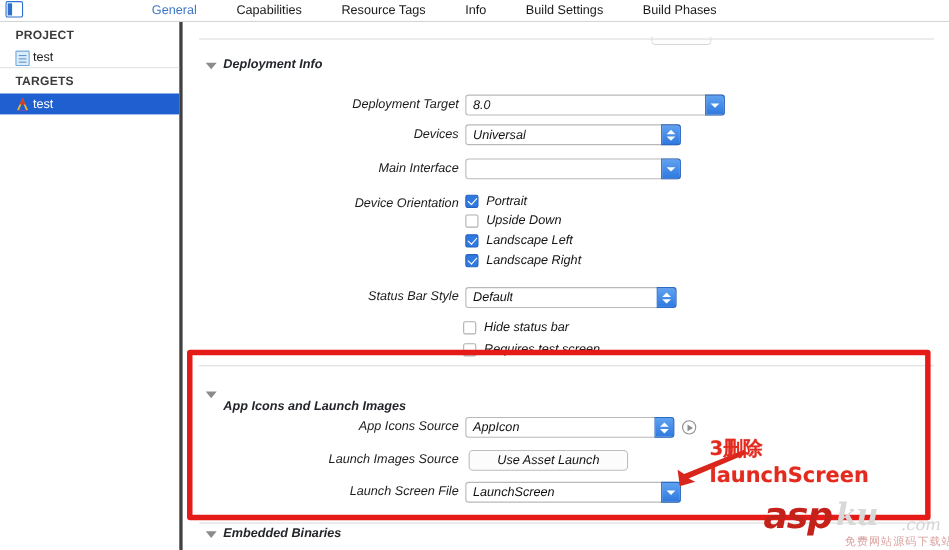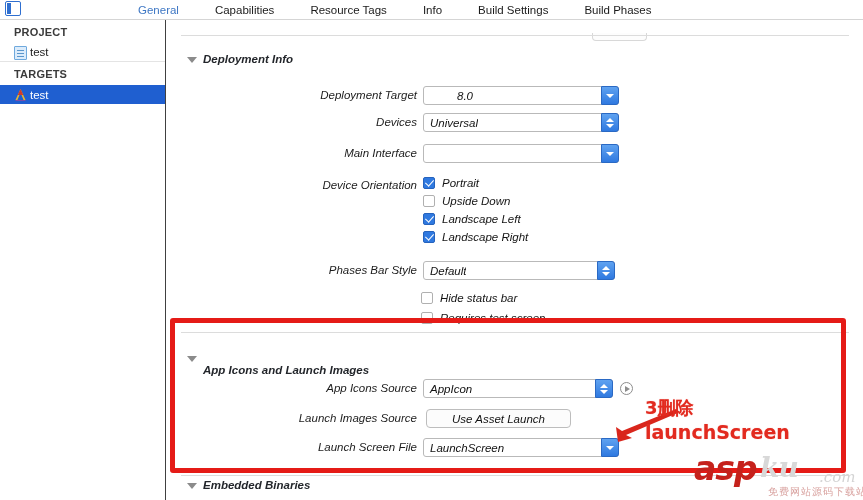--- a/index.html
+++ b/index.html
@@ -69,21 +69,21 @@
     border-bottom-right-radius: 4px;
     border-top: none;
   }
 
   
   .sidebar {
     position: absolute;
     left: 0; top: 20px;
     width: 166px; height: 480px;
     background: #ffffff;
-    border-right: 1px solid #404040;
+    border-right: 3px solid #404040;
   }
   .side-group {
     font-size: 11px;
     font-weight: bold;
     color: #3b3b3b;
     padding: 6px 0 5px 14px;
     letter-spacing: .2px;
   }
   .side-row {
     position: relative;
@@ -363,21 +363,21 @@
 
   <div class="content">
 
     <div class="ghost-control"></div>
     <div class="hrule" style="top:15px;"></div>
 
     <div class="disclosure" style="left:20px; top:37px;"></div>
     <div class="section-title" style="left:36px; top:33px;">Deployment Info</div>
 
     <div class="row-label" style="left:130px; top:69px; width:120px;">Deployment Target</div>
-    <div class="field" style="left:256px; top:66px; width:196px;padding-left:27px;">
+    <div class="field" style="left:256px; top:66px; width:236px;">
       <span class="val">8.0</span>
       <span class="stepper">
           <span class="chev-down"></span>
         </span>
     </div>
 
     <div class="row-label" style="left:150px; top:96px; width:100px;">Devices</div>
     <div class="field" style="left:256px; top:93px; width:196px;">
       <span class="val">Universal</span>
       <span class="stepper">
@@ -404,21 +404,21 @@
     </div>
     <div class="cb-row" style="left:256px; top:193px;">
       <span class="cb on"></span>
       <span class="lbl">Landscape Left</span>
     </div>
     <div class="cb-row" style="left:256px; top:211px;">
       <span class="cb on"></span>
       <span class="lbl">Landscape Right</span>
     </div>
 
-    <div class="row-label" style="left:140px; top:244px; width:110px;">Phases Bar Style</div>
+    <div class="row-label" style="left:140px; top:244px; width:110px;">Status Bar Style</div>
     <div class="field" style="left:256px; top:241px; width:192px;">
       <span class="val">Default</span>
       <span class="stepper">
           <span class="chev-updown"></span>
         </span>
     </div>
 
     <div class="cb-row" style="left:254px; top:272px;">
       <span class="cb"></span>
       <span class="lbl">Hide status bar</span>

